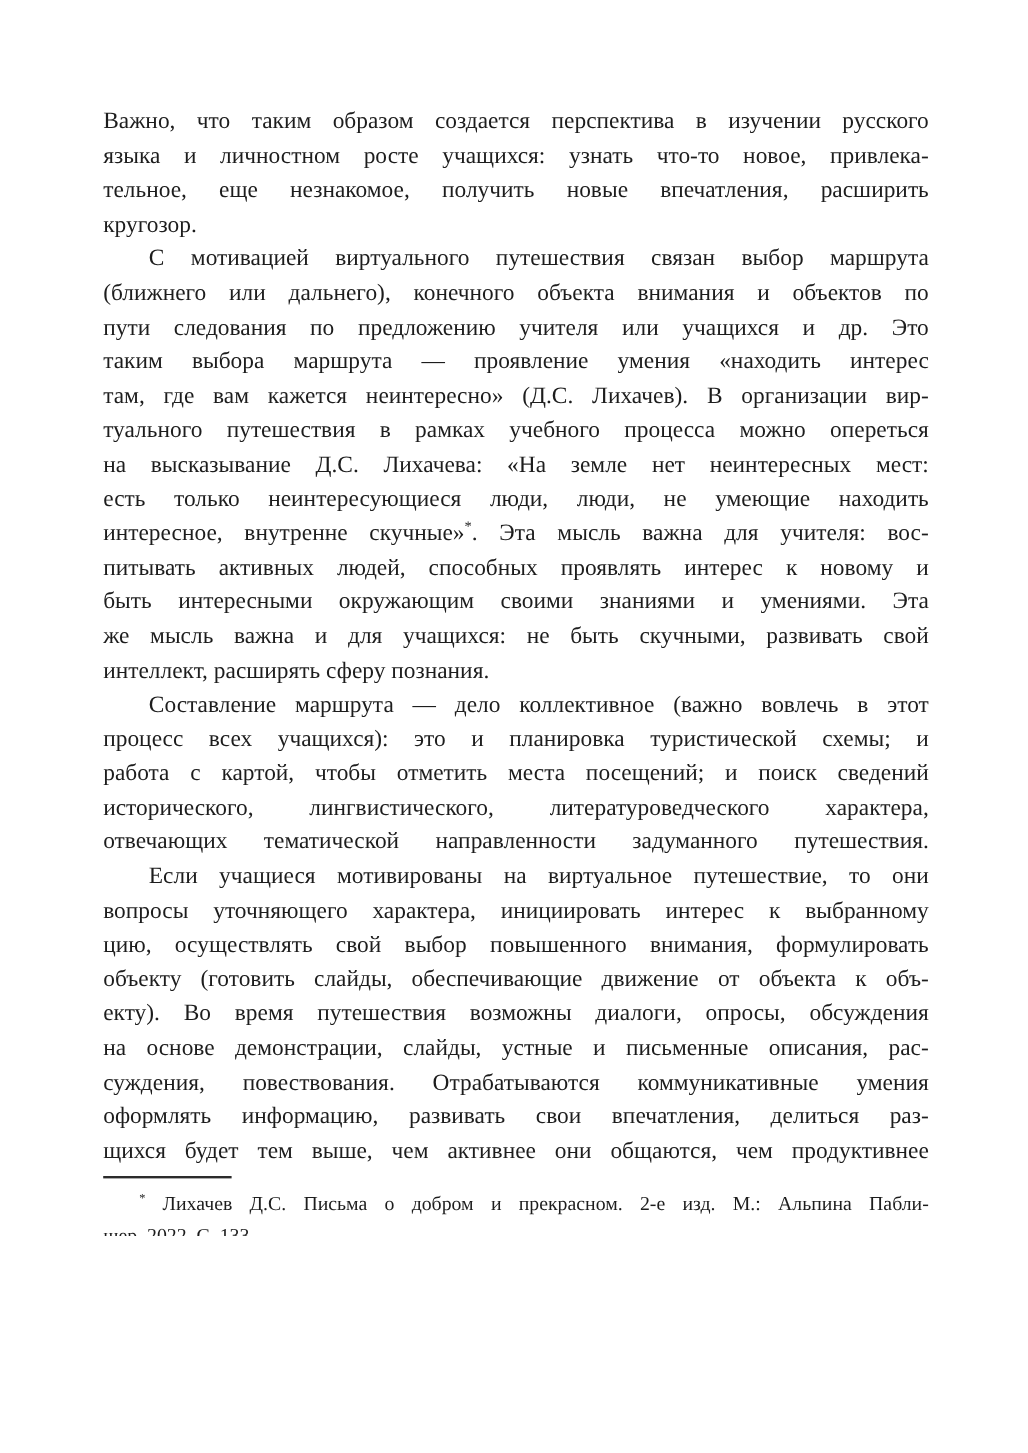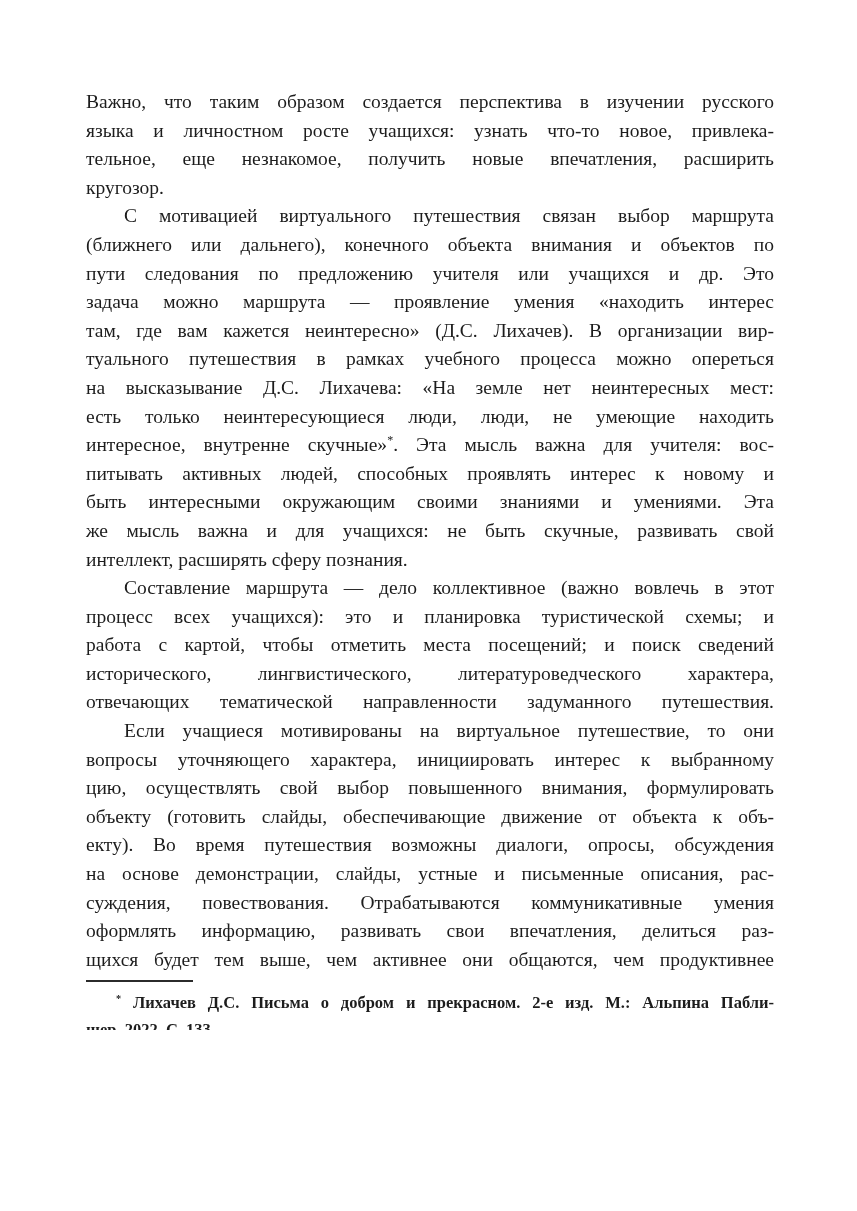--- a/index.html
+++ b/index.html
@@ -27,21 +27,21 @@
   .line.just {
     text-align: justify;
     text-align-last: justify;
   }
   .line.indent { text-indent: 38px; }
   sup.fn-mark {
     font-size: 0.62em;
     line-height: 0;
     vertical-align: super;
   }
-  .footnote { margin-top: 6px; font-weight: bold; }
+  .footnote { margin-top: 6px; }
   .fn-sep {
     width: 107px;
     height: 0;
     border-top: 2px solid #2b2b2b;
     margin-bottom: 7px;
   }
   .footnote .line {
     font-size: 16.5px;
     line-height: 27px;
   }
@@ -64,29 +64,29 @@
         <div class="paragraph">
           <div class="line just"><span>Важно, что таким образом создается перспектива в изучении русского</span></div>
           <div class="line just"><span>языка и личностном росте учащихся: узнать что-то новое, привлека-</span></div>
           <div class="line just"><span>тельное, еще незнакомое, получить новые впечатления, расширить</span></div>
           <div class="line"><span>кругозор.</span></div>
         </div>
         <div class="paragraph">
           <div class="line just indent"><span>С мотивацией виртуального путешествия связан выбор маршрута</span></div>
           <div class="line just"><span>(ближнего или дальнего), конечного объекта внимания и объектов по</span></div>
           <div class="line just"><span>пути следования по предложению учителя или учащихся и др. Это</span></div>
-          <div class="line just"><span>задача можно маршрута — проявление умения «находить интерес</span></div>
+          <div class="line just"><span>таким выбора маршрута — проявление умения «находить интерес</span></div>
           <div class="line just"><span>там, где вам кажется неинтересно» (Д.С. Лихачев). В организации вир-</span></div>
           <div class="line just"><span>туального путешествия в рамках учебного процесса можно опереться</span></div>
           <div class="line just"><span>на высказывание Д.С. Лихачева: «На земле нет неинтересных мест:</span></div>
           <div class="line just"><span>есть только неинтересующиеся люди, люди, не умеющие находить</span></div>
           <div class="line just"><span>интересное, внутренне скучные»</span><sup class="fn-mark">*</sup><span>. Эта мысль важна для учителя: вос-</span></div>
           <div class="line just"><span>питывать активных людей, способных проявлять интерес к новому и</span></div>
           <div class="line just"><span>быть интересными окружающим своими знаниями и умениями. Эта</span></div>
-          <div class="line just"><span>же мысль важна и для учащихся: не быть скучные, развивать свой</span></div>
+          <div class="line just"><span>же мысль важна и для учащихся: не быть скучными, развивать свой</span></div>
           <div class="line"><span>интеллект, расширять сферу познания.</span></div>
         </div>
         <div class="paragraph">
           <div class="line just indent"><span>Составление маршрута — дело коллективное (важно вовлечь в этот</span></div>
           <div class="line just"><span>процесс всех учащихся): это и планировка туристической схемы; и</span></div>
           <div class="line just"><span>работа с картой, чтобы отметить места посещений; и поиск сведений</span></div>
           <div class="line just"><span>исторического, лингвистического, литературоведческого характера,</span></div>
           <div class="line just"><span>отвечающих тематической направленности задуманного путешествия.</span></div>
         </div>
         <div class="paragraph">

